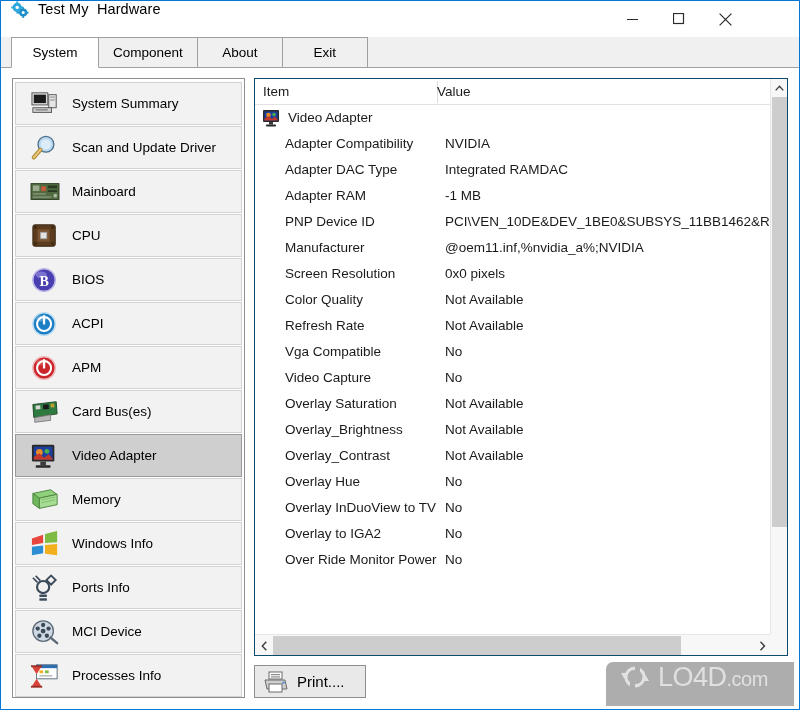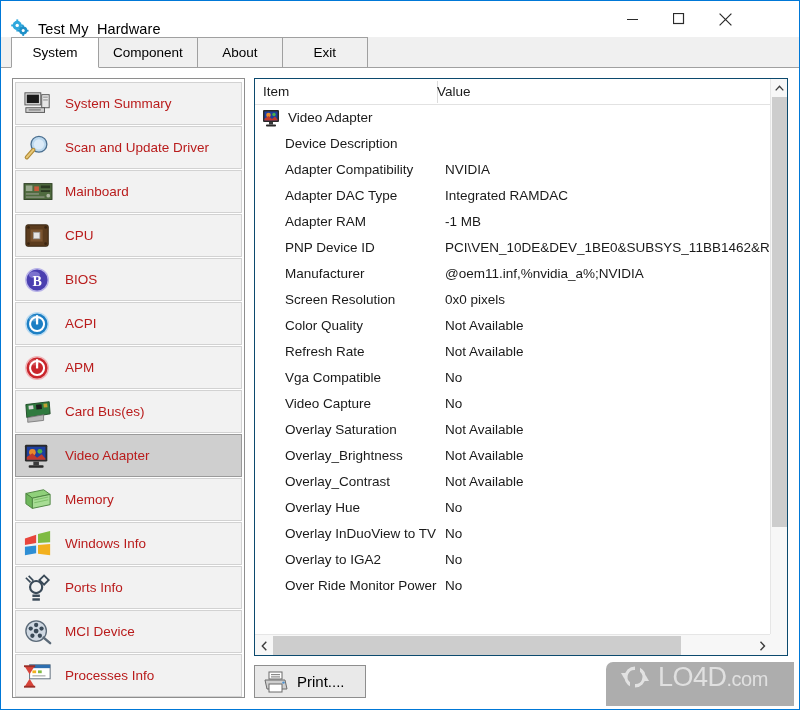--- a/index.html
+++ b/index.html
@@ -17,21 +17,21 @@
     border: 1px solid #0078d7;
     background: #ffffff;
     overflow: hidden;
   }
 
   
   #titlebar {
     position: absolute; left: 0; top: 0;
     width: 747px; height: 36px;
     background: #ffffff;
-    display: flex; align-items: flex-end;
+    display: flex; align-items: flex-start;
   }
   #app-icon {
     width: 18px; height: 18px;
     margin-left: 10px; margin-right: 9px;
     position: relative; flex: none;
   }
   #title-text {
     font-size: 14.5px; color: #000000;
     letter-spacing: 0.1px;
     white-space: pre;
@@ -92,23 +92,23 @@
     border: 1px solid #8e8e8e;
     overflow: hidden;
     padding: 2px;
   }
   .side-item {
     height: 43px;
     margin: 1px 0;
     background: #f2f2f2;
     border: 1px solid #d2d2d2;
     display: flex; align-items: center;
-    padding-left: 5px;
+    padding-left: 12px;
     font-size: 13.5px;
-    color: #b91c1c;
+    color: #000000;
   }
   .side-item.sel {
     background: #cfcfcf;
     border: 1px solid #9a9a9a;
   }
   .side-ico {
     width: 34px; height: 32px;
     flex: none;
     margin-right: 10px;
     position: relative;
@@ -495,24 +495,20 @@
                 <rect x="2.5" y="2.5" width="13" height="9" fill="#1d3fa0"></rect>
                 <circle cx="6.5" cy="6" r="2.3" fill="#e88a2a"></circle>
                 <circle cx="12" cy="5.5" r="1.7" fill="#4ab04a"></circle>
                 <path d="M2.5 9.8 L6.5 7 L10 10 L13 7.6 L15.5 10.5 L15.5 11.5 L2.5 11.5 Z" fill="#c0392b"></path>
                 <rect x="7" y="13" width="4" height="2.5" fill="#3a3a3a"></rect>
                 <rect x="4" y="15.5" width="10" height="2" rx="0.8" fill="#2a2a2a"></rect>
               </svg></span>
             <span class="dt-item">Video Adapter</span>
           </div>
           <div class="dt-row">
-            <span class="dt-item">Device Description</span>
-            <span class="dt-val"></span>
-          </div>
-          <div class="dt-row">
             <span class="dt-item">Adapter Compatibility</span>
             <span class="dt-val">NVIDIA</span>
           </div>
           <div class="dt-row">
             <span class="dt-item">Adapter DAC Type</span>
             <span class="dt-val">Integrated RAMDAC</span>
           </div>
           <div class="dt-row">
             <span class="dt-item">Adapter RAM</span>
             <span class="dt-val">-1 MB</span>

